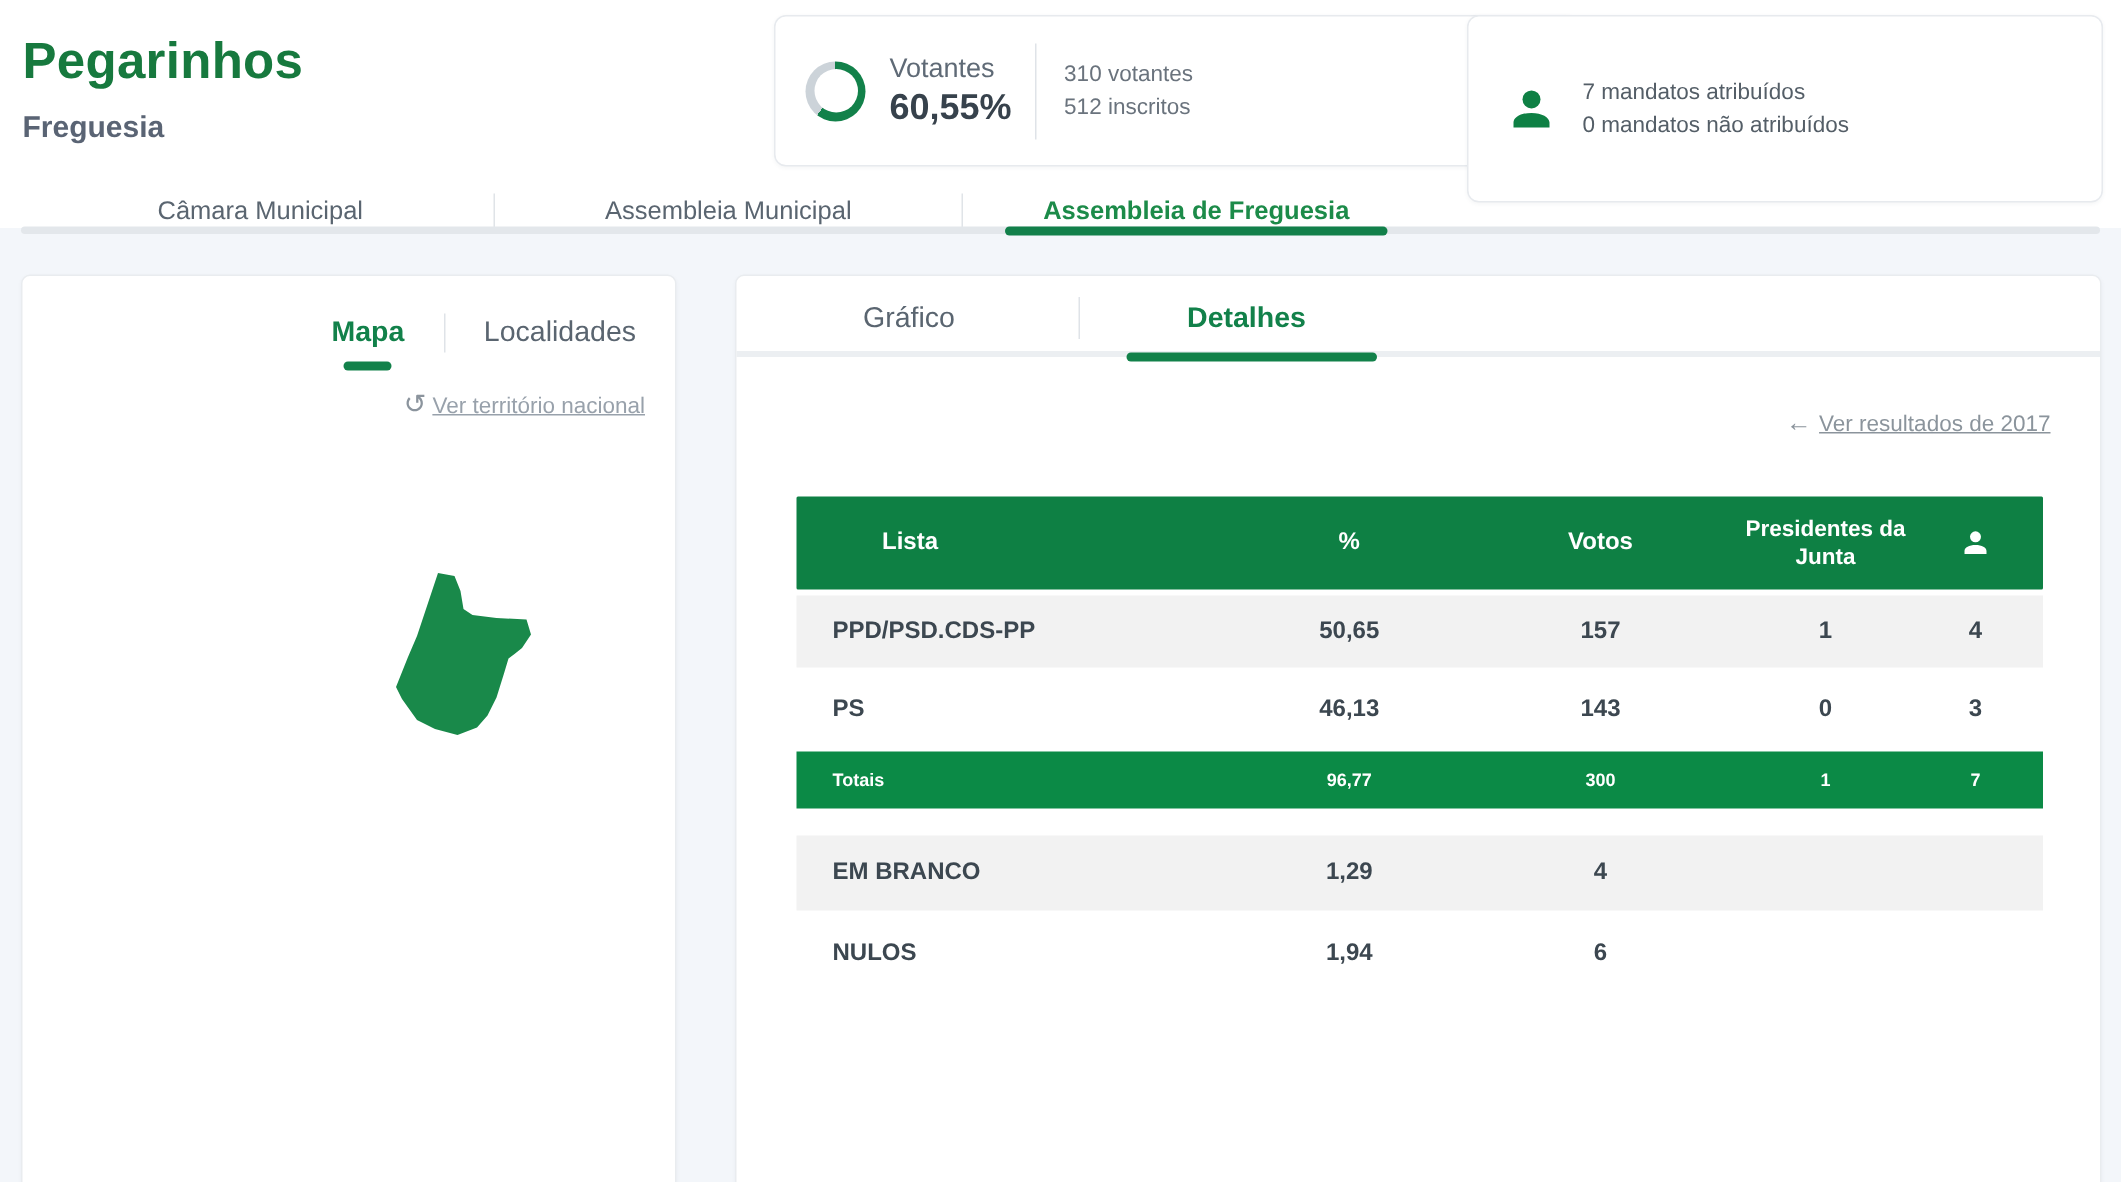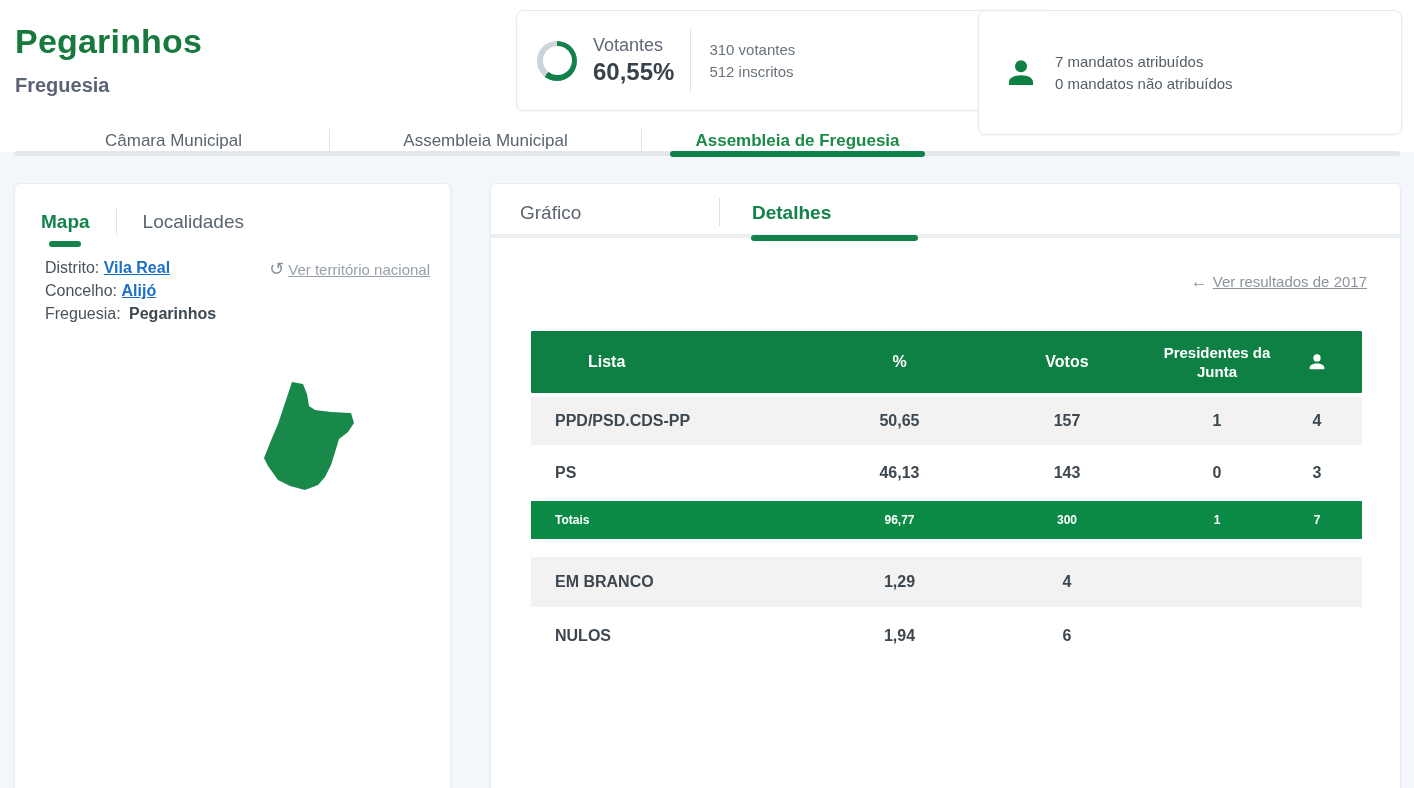--- a/index.html
+++ b/index.html
@@ -40,41 +40,41 @@
   .tabs-track { position:absolute; left:14px; top:151px; width:1386px; height:5px; background:#e3e7eb; border-radius:3px; }
   .tabs-active-bar { position:absolute; left:670px; top:151px; width:255px; height:6px; background:#12804a; border-radius:3px; }
 
   
   .panel { position:absolute; top:183px; background:#fff; border:1px solid #e9ecef; border-radius:6px;
            box-shadow:0 1px 3px rgba(40,60,80,0.04); }
   .left-panel { left:14px; width:437px; height:620px; }
   .right-panel { left:490px; width:911px; height:620px; }
 
   
-  .left-tabs { position:relative; height:62px; display:flex; justify-content:flex-start; align-items:center; padding-top:14px; }
+  .left-tabs { position:relative; height:62px; display:flex; justify-content:flex-end; align-items:center; padding-top:14px; }
   .left-tab { font-size:19px; color:#5a6570; padding:0 26px; position:relative; cursor:pointer; }
   .left-tab.active { color:#12814a; font-weight:700; }
   .left-tab.active .small-underline {
     position:absolute; left:50%; transform:translateX(-50%); bottom:-14px;
     width:32px; height:6px; border-radius:3px; background:#12814a; }
   .left-tab-divider { width:1px; height:26px; background:#dfe3e8; }
 
   .location-block { position:absolute; left:30px; top:72px; font-size:16px; line-height:23px; color:#47525c; }
   .location-row { white-space:nowrap; }
   a.blue-link { color:#1a70c8; font-weight:700; text-decoration:underline; cursor:pointer; }
   .parish-name { font-weight:700; color:#3d4852; margin-left:4px; }
   .national-link { position:absolute; right:20px; top:74px; font-size:15px; color:#98a1ab; cursor:pointer; white-space:nowrap; }
   .undo-icon { font-size:18px; color:#8b949d; margin-right:4px; text-decoration:none; display:inline-block; }
   .national-link .link-text { text-decoration:underline; }
 
   .map-svg { position:absolute; left:228px; top:196px; }
 
   
   .right-tabs { position:relative; height:54px; border-bottom:4px solid #eceff2; }
-  .right-tab { position:absolute; top:18px; text-align:left; font-size:19px; color:#5a6570; cursor:pointer;padding-left:29px; }
+  .right-tab { position:absolute; top:18px; text-align:center; font-size:19px; color:#5a6570; cursor:pointer; }
   .tab-grafico { left:0; width:230px; }
   .tab-detalhes { left:232px; width:216px; color:#12814a; font-weight:700; }
   .right-tab-divider { position:absolute; left:228px; top:14px; width:1px; height:28px; background:#dfe3e8; }
   .right-active-bar { position:absolute; left:260px; top:51px; width:167px; height:6px; background:#12814a; border-radius:3px; }
 
   .back-link { position:absolute; right:33px; top:88px; font-size:15px; color:#8b949c; cursor:pointer; white-space:nowrap; }
   .back-link .arrow { text-decoration:none; margin-right:5px; font-size:17px; }
   .back-link .link-text { text-decoration:underline; }
 
   
@@ -146,34 +146,20 @@
     <div class="left-tab active">
       <span>Mapa</span>
       <span class="small-underline"></span>
     </div>
     <div class="left-tab-divider"></div>
     <div class="left-tab">
       <span>Localidades</span>
     </div>
   </div>
 
-  <div class="location-block">
-    <div class="location-row">
-      <span>Distrito:</span>
-      <a class="blue-link">Vila Real</a>
-    </div>
-    <div class="location-row">
-      <span>Concelho:</span>
-      <a class="blue-link">Alijó</a>
-    </div>
-    <div class="location-row">
-      <span>Freguesia:</span>
-      <span class="parish-name">Pegarinhos</span>
-    </div>
-  </div>
 
   <div class="national-link">
     <span class="undo-icon">↺</span><span class="link-text">Ver território nacional</span>
   </div>
 
   <svg class="map-svg" width="118" height="136" viewBox="0 0 118 136">
     <path fill="#19894a" d="M49 2 L60 4 L64 14 L66 26 L72 30 L88 32 L108 33 L111 43 L105 52 L100 56 L96 59 L93 69 L88 85 L82 97 L75 105 L62 110 L47 106 L35 100 L25 86 L21 78 L29 58 L35 44 L41 26 Z"></path>
   </svg>
 </div>
 

